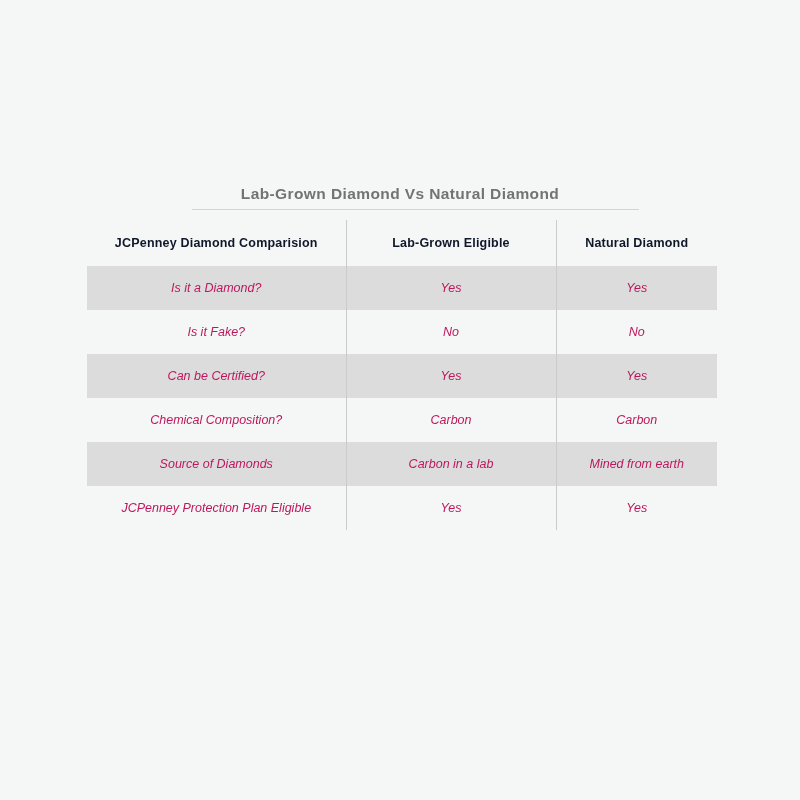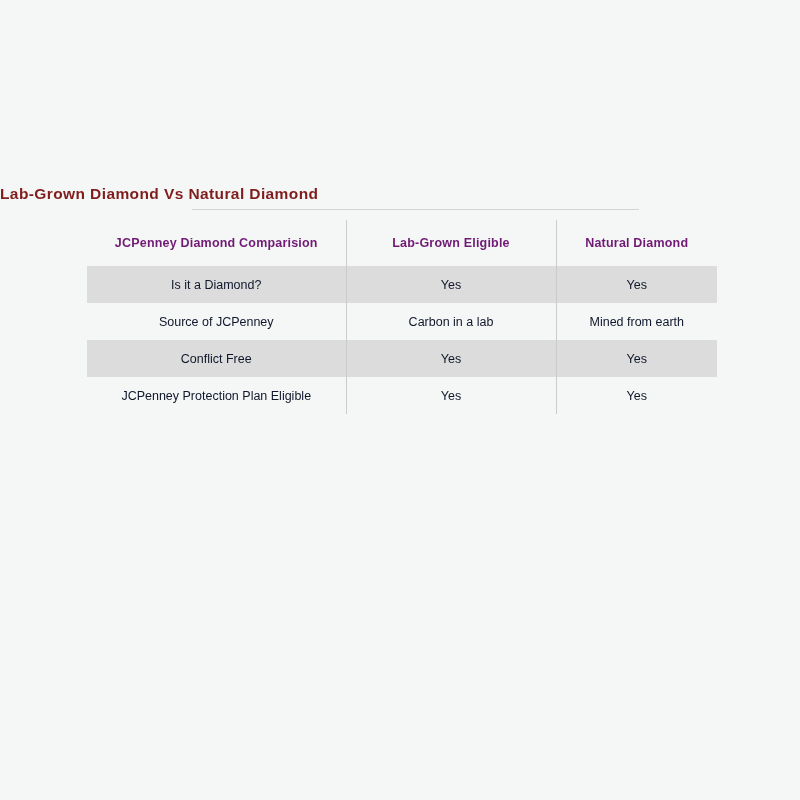--- a/index.html
+++ b/index.html
@@ -8,24 +8,25 @@
     background: #f5f6f6;
     font-family: "Liberation Sans", sans-serif;
     position: relative;
     overflow: hidden;
   }
   .page-title {
     position: absolute;
     top: 185px;
     left: 0;
     width: 800px;
+    text-align: center;
     font-size: 15.5px;
     font-weight: 700;
     letter-spacing: 0.4px;
-    color: #7f1d1d;
+    color: #737373;
     line-height: 18px;
   }
   .title-rule {
     position: absolute;
     top: 209px;
     left: 192px;
     width: 447px;
     height: 0;
     border-top: 1px solid #d2d3d3;
   }
@@ -42,28 +43,29 @@
     text-align: center;
     vertical-align: middle;
     font-size: 12.5px;
     padding: 0 10px;
     overflow: hidden;
     white-space: nowrap;
   }
   table.compare thead th {
     height: 46px;
     font-weight: 700;
-    color: #701a75;
+    color: #0f172a;
     letter-spacing: 0.2px;
     background: transparent;
   }
   table.compare tbody td {
-    height: 37px;
+    height: 44px;
     font-weight: 400;
-    color: #0f172a;
+    color: #be185d;
+    font-style: italic;
   }
   table.compare th:nth-child(1),
   table.compare th:nth-child(2),
   table.compare td:nth-child(1),
   table.compare td:nth-child(2) {
     border-right: 1px solid #cbcbcb;
   }
   table.compare tbody tr:nth-child(odd) { background: #dcdcdc; }
   table.compare tbody tr:nth-child(even) { background: transparent; }
 </style>
@@ -86,28 +88,38 @@
       <th>Natural Diamond</th>
     </tr>
   </thead>
   <tbody>
     <tr>
       <td>Is it a Diamond?</td>
       <td>Yes</td>
       <td>Yes</td>
     </tr>
     <tr>
-      <td>Source of JCPenney</td>
+      <td>Is it Fake?</td>
+      <td>No</td>
+      <td>No</td>
+    </tr>
+    <tr>
+      <td>Can be Certified?</td>
+      <td>Yes</td>
+      <td>Yes</td>
+    </tr>
+    <tr>
+      <td>Chemical Composition?</td>
+      <td>Carbon</td>
+      <td>Carbon</td>
+    </tr>
+    <tr>
+      <td>Source of Diamonds</td>
       <td>Carbon in a lab</td>
       <td>Mined from earth</td>
-    </tr>
-    <tr>
-      <td>Conflict Free</td>
-      <td>Yes</td>
-      <td>Yes</td>
     </tr>
     <tr>
       <td>JCPenney Protection Plan Eligible</td>
       <td>Yes</td>
       <td>Yes</td>
     </tr>
   </tbody>
 </table>
 
 </body></html>

